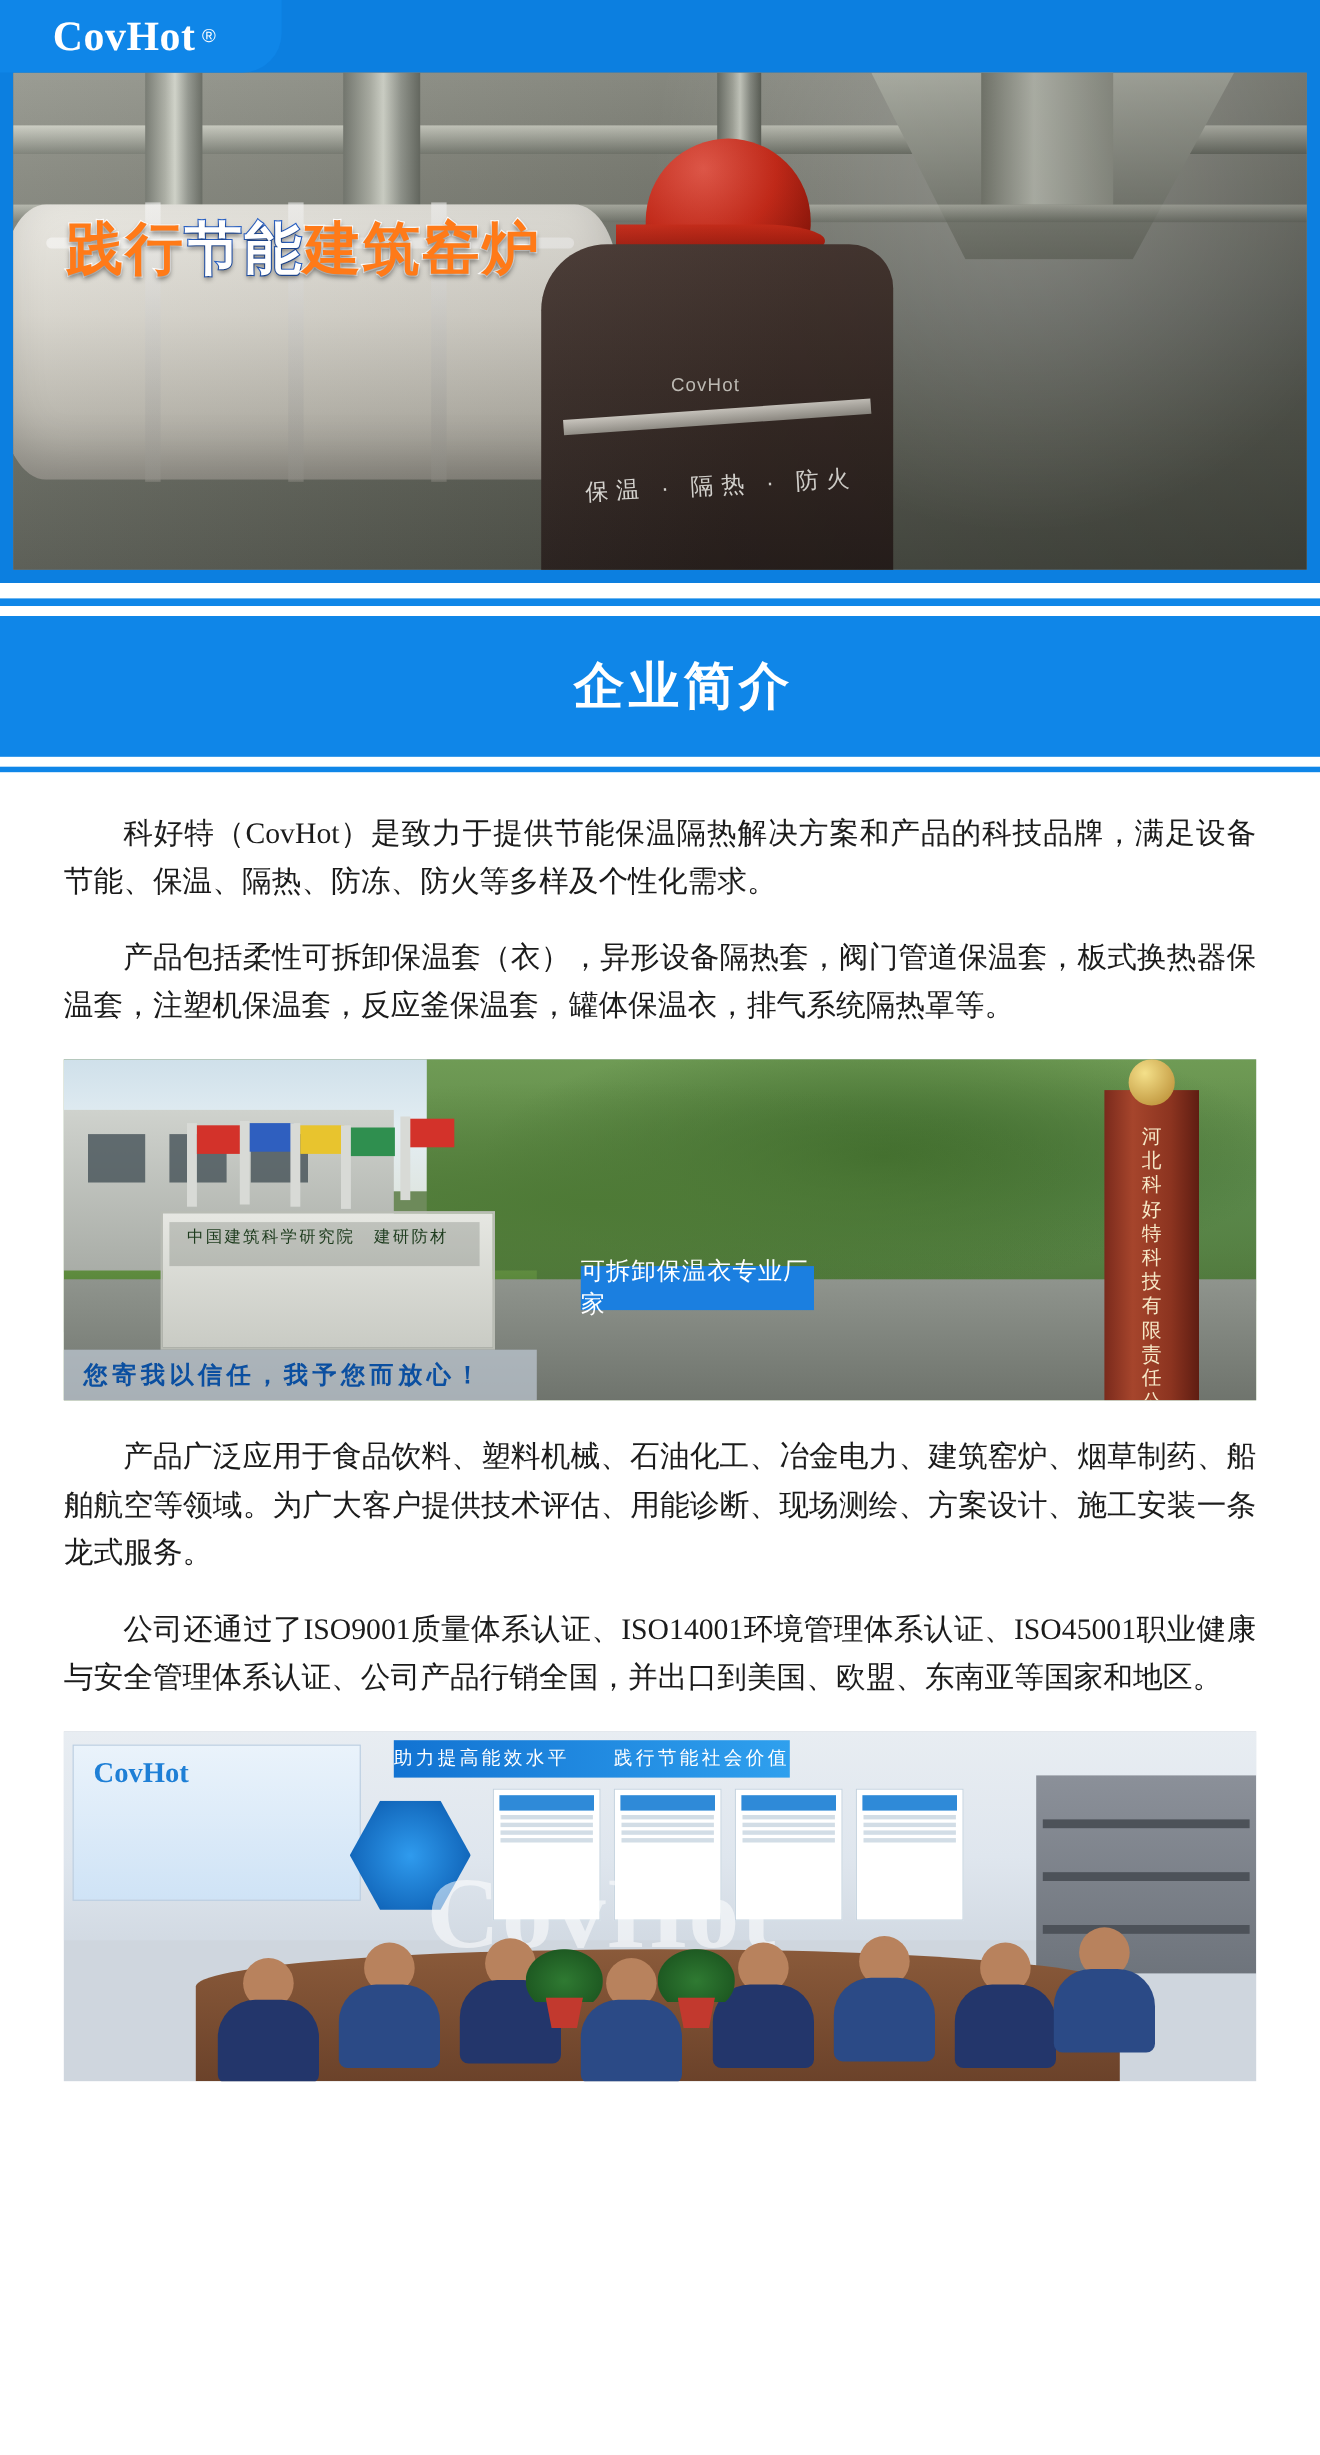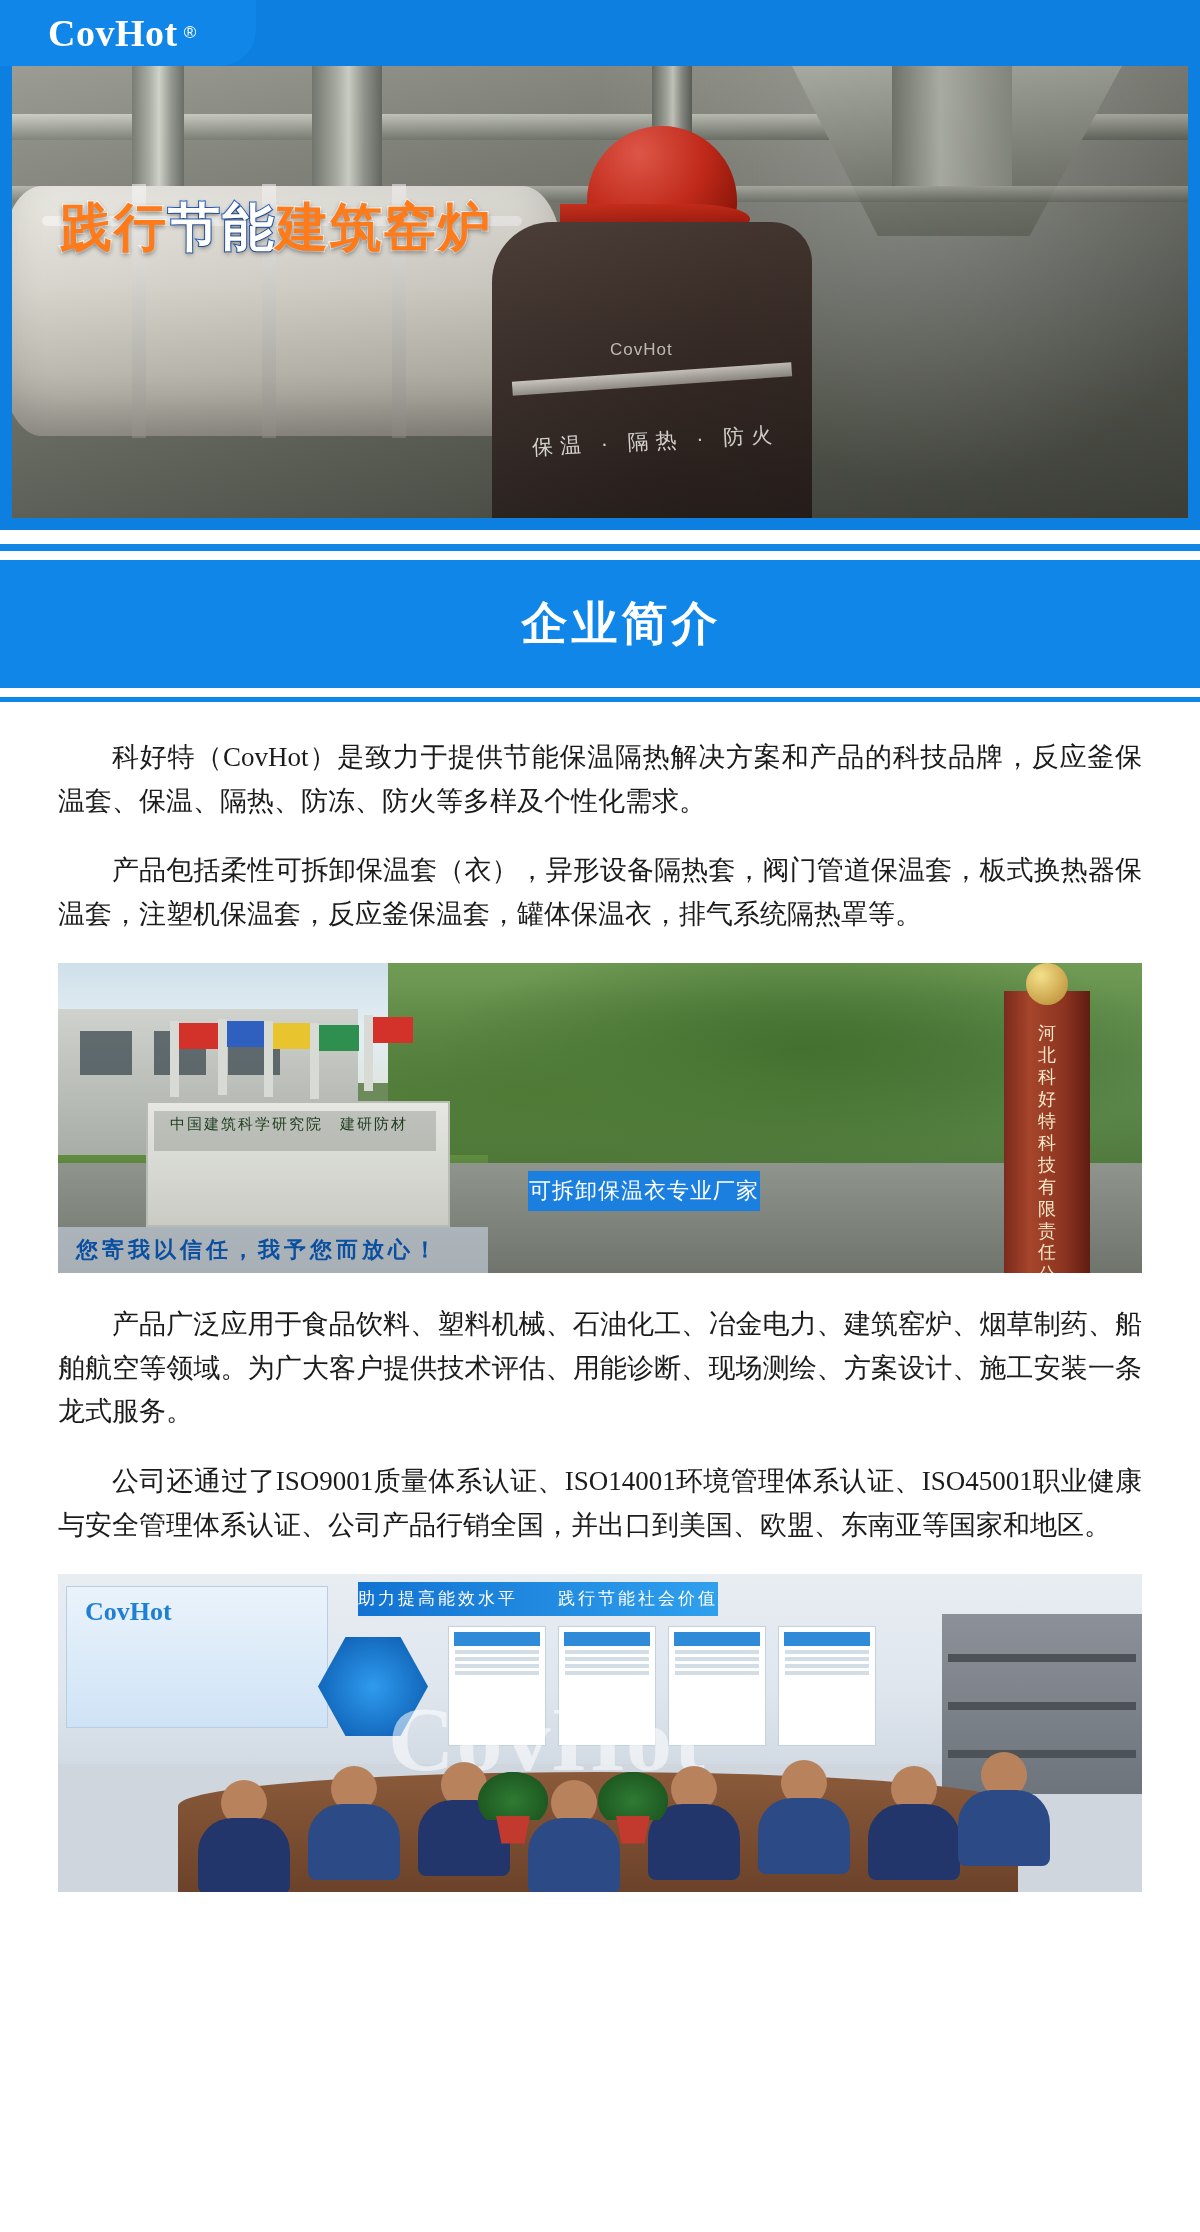--- a/index.html
+++ b/index.html
@@ -345,30 +345,29 @@
     background: linear-gradient(180deg,#8f948d 0%, #6f746d 100%);
   }
   .gate-grass {
     position: absolute;
     left: 0; bottom: 62px; width: 430px; height: 56px;
     background: linear-gradient(180deg,#5f8c3f,#46702f);
   }
   .gate-banner-blue {
     position: absolute;
     left: 470px; top: 188px;
-    width: 232px; height: 40px;
+    width: 212px; height: 40px;
     background: #1b7fe0;
     color: #ffffff;
     font-size: 22px;
     letter-spacing: 1px;
     display: flex;
     align-items: center;
     justify-content: center;
     font-family: "Liberation Serif", "DejaVu Serif", serif;
-    margin-top: 20px;
   }
   .gate-pillar {
     position: absolute;
     right: 52px; top: 28px;
     width: 86px; height: 282px;
     background: linear-gradient(90deg,#7a2a1c 0%, #a6452c 30%, #8c3420 70%, #5f1d12 100%);
   }
   .gate-pillar-ball {
     position: absolute;
     right: 74px; top: 0px;
@@ -591,21 +590,21 @@
     <div class="gap-white"></div>
     <div class="title-band">
       <span class="title-band-text">企业简介</span>
     </div>
     <div class="gap-white"></div>
     <div class="rule thin"></div>
   </div>
 
   <div class="content">
 
-    <p class="para">科好特（CovHot）是致力于提供节能保温隔热解决方案和产品的科技品牌，反应釜保温套、保温、隔热、防冻、防火等多样及个性化需求。</p>
+    <p class="para">科好特（CovHot）是致力于提供节能保温隔热解决方案和产品的科技品牌，满足设备节能、保温、隔热、防冻、防火等多样及个性化需求。</p>
     <p class="para">产品包括柔性可拆卸保温套（衣），异形设备隔热套，阀门管道保温套，板式换热器保温套，注塑机保温套，反应釜保温套，罐体保温衣，排气系统隔热罩等。</p>
 
     <div class="photo-block">
       <div class="gate-sky"></div>
       <div class="gate-trees"></div>
       <div class="gate-building">
         <div class="gate-window" style="left:22px; top:22px;"></div>
         <div class="gate-window" style="left:96px; top:22px;"></div>
         <div class="gate-window" style="left:170px; top:22px;"></div>
       </div>

